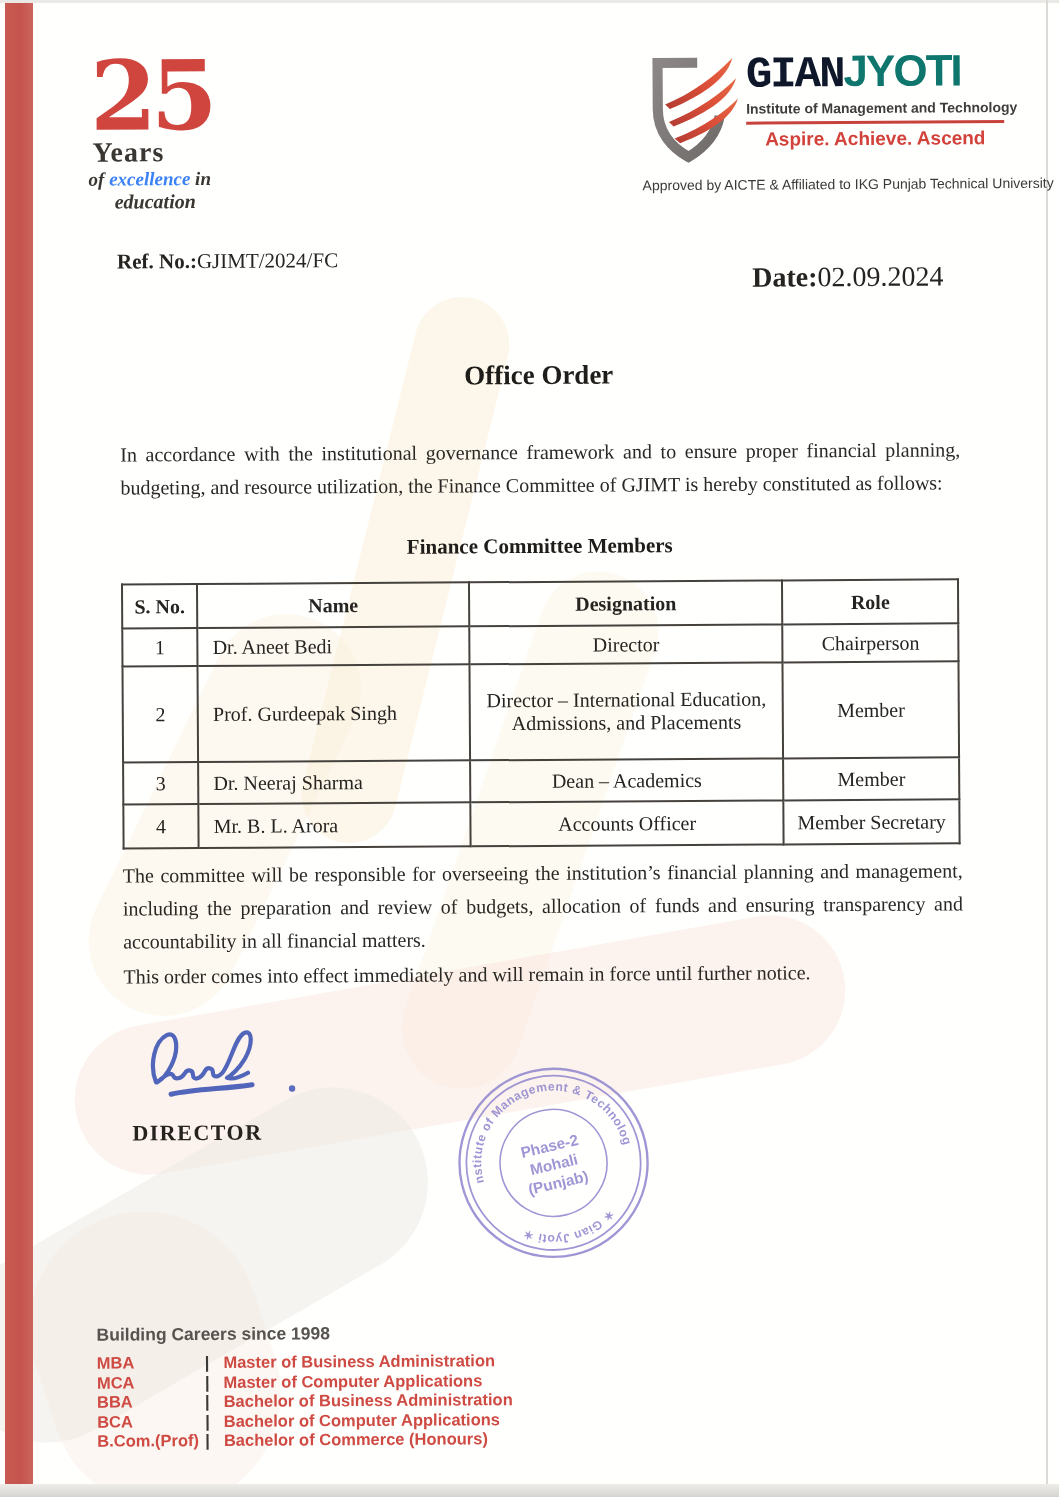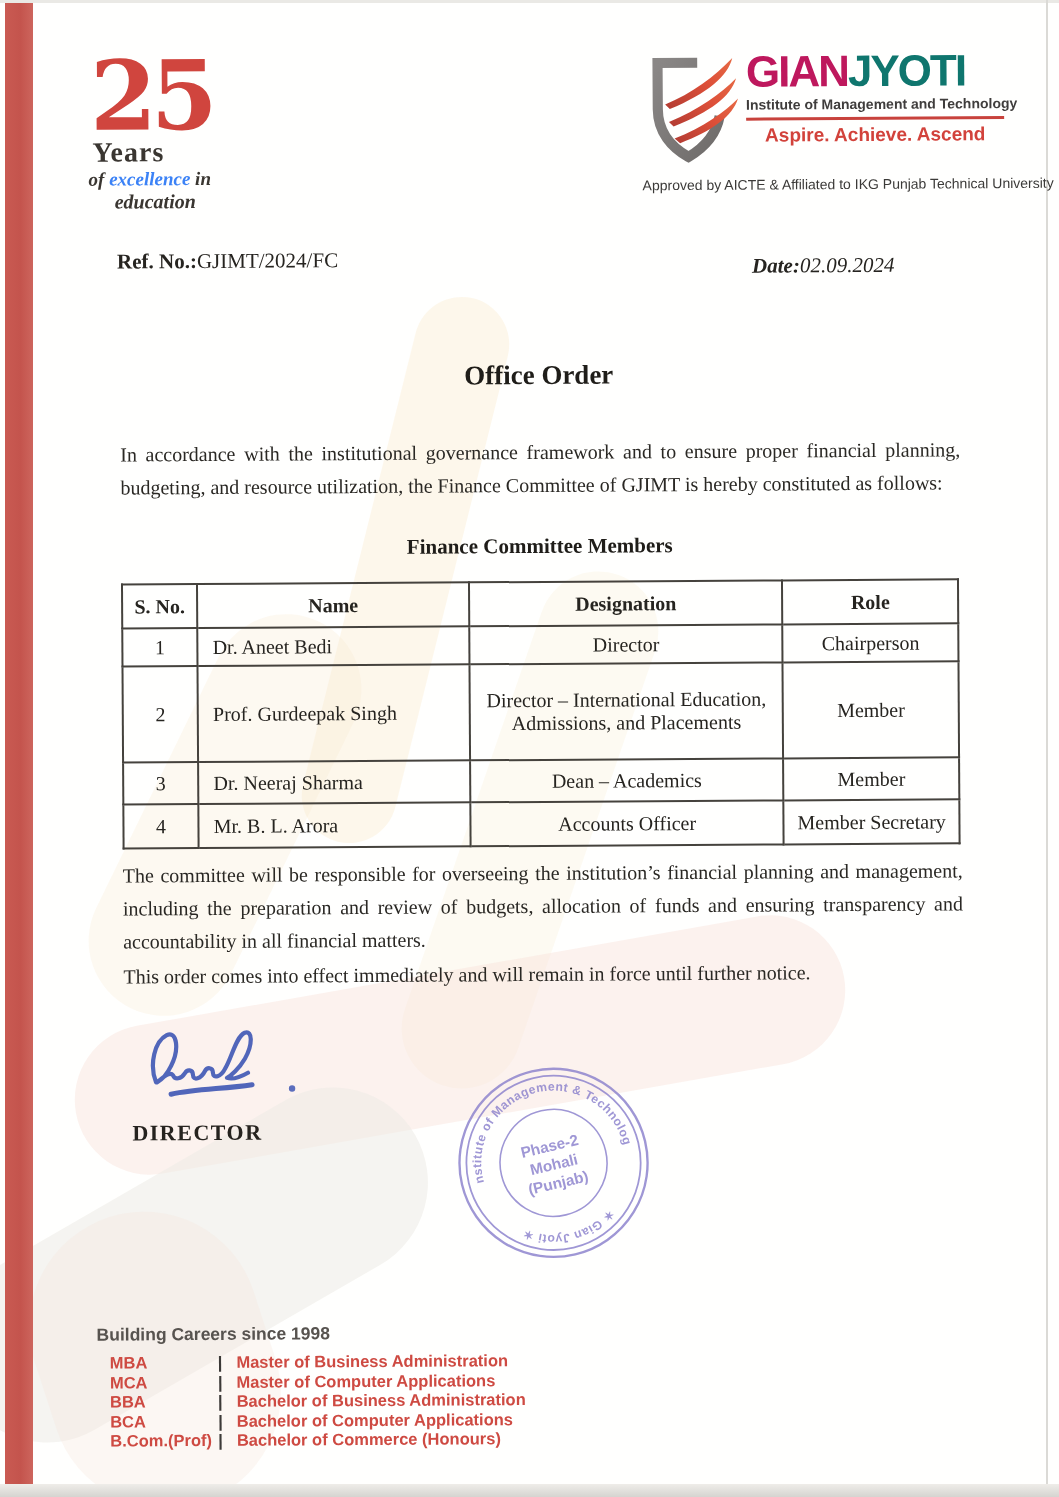--- a/index.html
+++ b/index.html
@@ -33,32 +33,32 @@
   .anniv .yrs { font-size:28px; font-weight:bold; color:#3a3631; margin-top:-4px; padding-left:6px; letter-spacing:1px; }
   .anniv .exc { font-size:19px; font-style:italic; font-weight:bold; color:#3a3631; padding-left:2px; }
   .anniv .exc .em { color:#3b82f6; }
   .anniv .edu { font-size:20px; font-style:italic; font-weight:bold; color:#3a3631; padding-left:28px; }
 
   
   .brand { position:absolute; left:646px; top:52px; width:400px; }
   .brand-row { display:flex; align-items:flex-start; }
   .brand-text { margin-left:8px; width:258px; font-family:"Liberation Sans", sans-serif; }
   .brand-name { font-size:44px; font-weight:bold; letter-spacing:-2px; line-height:.95; white-space:nowrap; }
-  .brand-name .gray { color:#be185d; } .brand-name .red { color:#0f766e; }
+  .brand-name .gray { color:#0f172a;font-family:Liberation Mono, monospace; } .brand-name .red { color:#0f766e; }
   .brand-sub  { font-size:14px; font-weight:bold; color:#3f3d3c; margin-top:4px; white-space:nowrap; }
   .brand-rule { height:3px; background:#c8423c; margin:5px 0 4px; }
   .brand-tag  { font-size:19px; font-weight:bold; color:#d2423b; text-align:center; white-space:nowrap; }
   .approval   { font-family:"Liberation Sans", sans-serif; font-size:14px; color:#3b3a38;
                 margin-top:12px; white-space:nowrap; }
 
   
   .meta { position:absolute; left:120px; top:247px; width:840px; font-size:21px; }
   .meta .label { font-weight:bold; }
   .meta .val { }
-  .meta-date { position:absolute; left:635px; top:8px; font-size:21px;font-style:italic; }
+  .meta-date { position:absolute; left:635px; top:16px; font-size:28px; }
 
   .doc-title { position:absolute; left:122px; top:360px; width:838px; text-align:center;
                font-size:27px; font-weight:bold; color:#1f1d19; }
 
   .para { position:absolute; left:122px; width:840px; font-size:20px; line-height:1.64;
           text-align:justify; color:#2a2824; }
   .p1 { top:436px; } .p2 { top:857px; } .p3 { top:958px; text-align:left; }
 
   .tbl-caption { position:absolute; left:122px; top:534px; width:838px; text-align:center;
                  font-size:21px; font-weight:bold; color:#1f1d19; }
@@ -76,21 +76,21 @@
   .director { position:absolute; left:130px; top:1118px; font-size:22px; font-weight:bold;
               letter-spacing:1.5px; color:#26231f; }
 
   .stamp { position:absolute; left:452px; top:1064px; width:198px; height:198px;
            opacity:.82; mix-blend-mode:multiply; transform:rotate(-13deg); }
 
   
   .footer-left { position:absolute; left:93px; top:1322px; font-family:"Liberation Sans", sans-serif; }
   .f-tagline { font-size:17.5px; font-weight:bold; color:#57534f; margin-bottom:8px; }
   .prog-row { display:flex; font-size:16.5px; font-weight:bold; color:#ce4a42; line-height:19.5px; }
-  .prog-abbr { width:108px;margin-left:13px; }
+  .prog-abbr { width:108px; }
   .prog-sep { color:#3c3a38; margin-right:14px; }
   .footer-right { position:absolute; left:806px; top:1324px; font-family:"Liberation Sans", sans-serif;
                   font-size:19px; color:#3e3c39; line-height:27.5px; }
 </style>
 </head>
 <body>
 
 <div class="page">
 
   <div class="swoosh sw1"></div>

